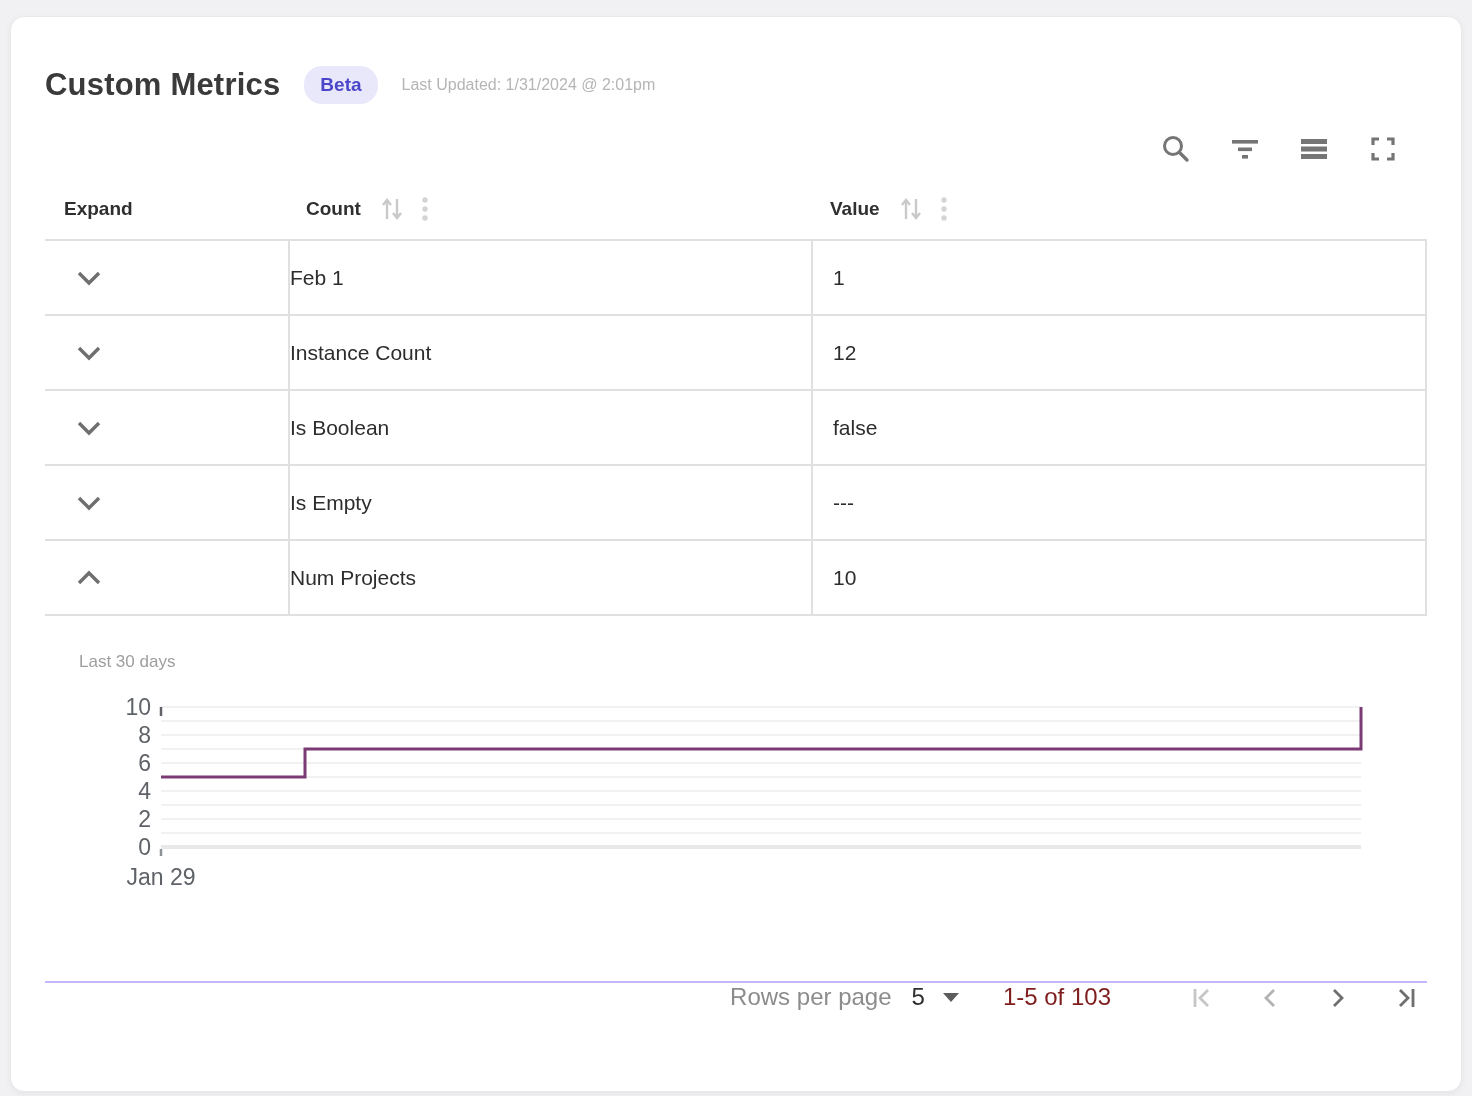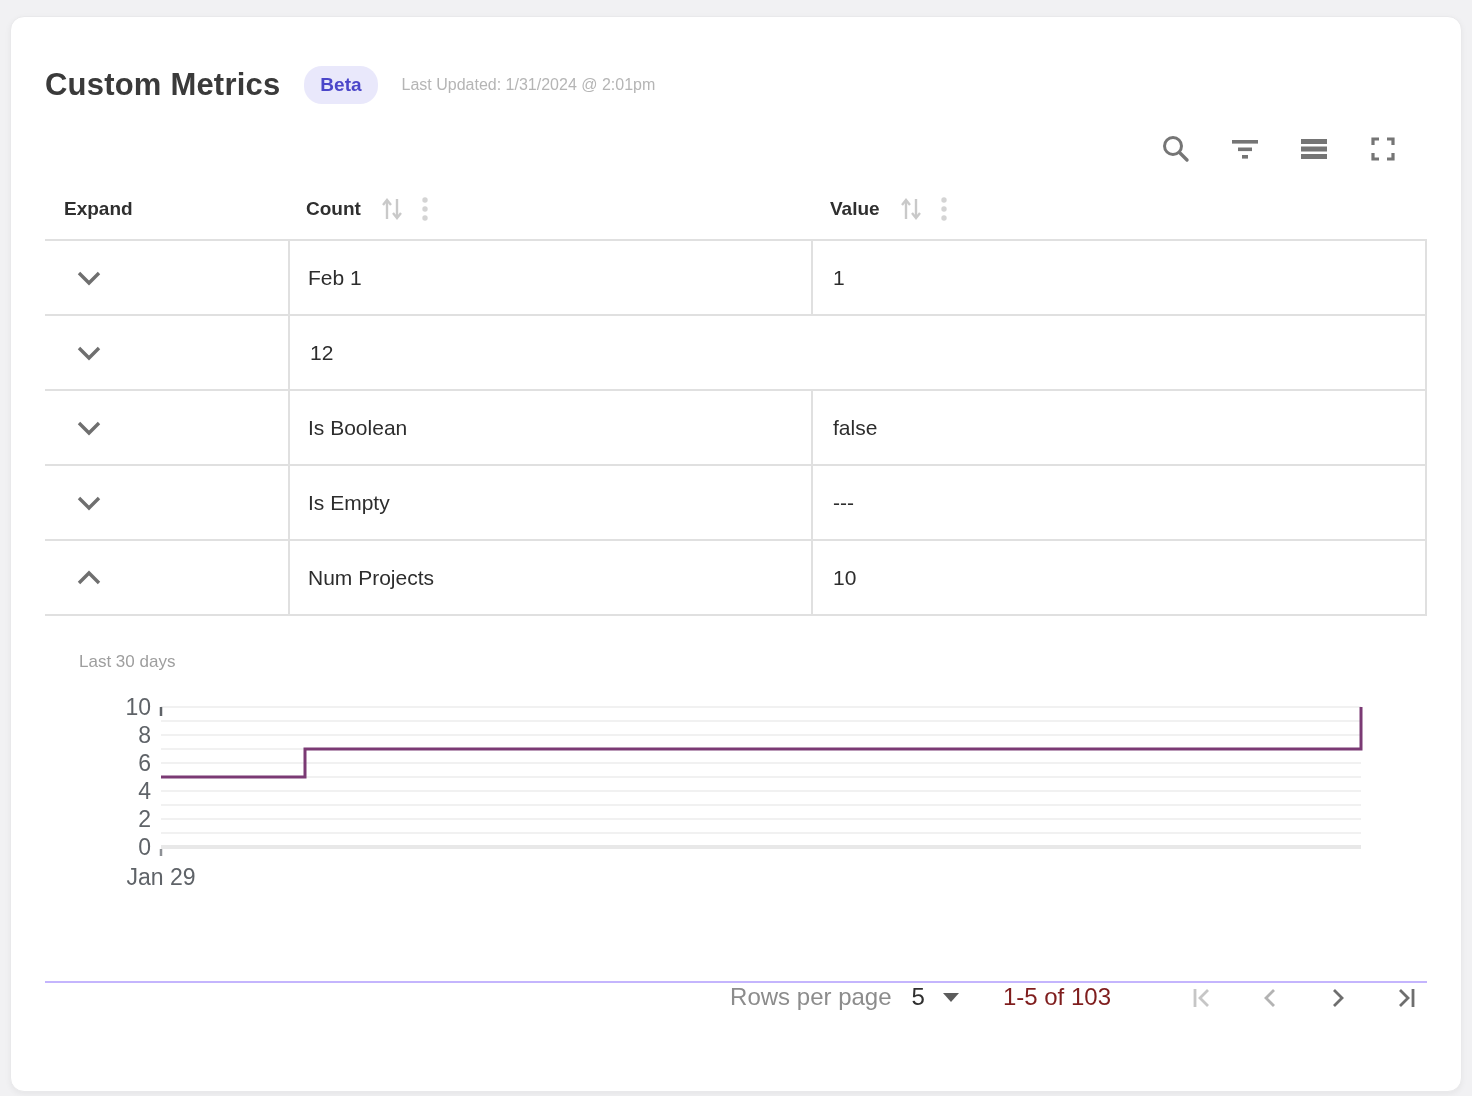--- a/index.html
+++ b/index.html
@@ -47,21 +47,21 @@
   .menu-dots { margin-left: 16px; display: inline-flex; cursor: pointer; }
   .grid-rows { border-top: 2px solid #e0e0e0; border-right: 2px solid #e0e0e0; }
   .grid-row {
     height: 75px;
     display: grid; grid-template-columns: 243px 523px 1fr;
     border-bottom: 2px solid #e0e0e0;
     align-items: center;
   }
   .cell { font-size: 21px; color: #2d2d2d; height: 100%; display: flex; align-items: center; }
   .cell.expand { padding-left: 31px; }
-  .cell.name { padding-left: 18px; border-left: 2px solid #e0e0e0; }
+  .cell.name { border-left: 2px solid #e0e0e0; }
   .cell.value { padding-left: 20px; border-left: 2px solid #e0e0e0; }
   .chev-btn { display: inline-flex; cursor: pointer; }
   
   .detail-title { margin-top: 36px; padding-left: 34px; font-size: 17px; color: #9e9e9e; }
   .chart-svg { display: block; margin-top: 24px; }
   .chart-svg text { font-family: "Liberation Sans", "DejaVu Sans", sans-serif; }
   
   .footer {
     margin-top: auto;
     border-top: 2px solid #c4b5fd;
@@ -182,20 +182,21 @@
     </div>
 
     <div class="grid-row">
       <div class="cell expand">
         <span class="chev-btn">
           <svg viewBox="0 0 26 16" width="26" height="16" fill="none" stroke="#6f6f6f" stroke-width="3.4">
               <polyline points="3,3 13,13 23,3"></polyline>
             </svg>
         </span>
       </div>
+      <div class="cell name">Instance Count</div>
       <div class="cell value">12</div>
     </div>
 
     <div class="grid-row">
       <div class="cell expand">
         <span class="chev-btn">
           <svg viewBox="0 0 26 16" width="26" height="16" fill="none" stroke="#6f6f6f" stroke-width="3.4">
               <polyline points="3,3 13,13 23,3"></polyline>
             </svg>
         </span>

